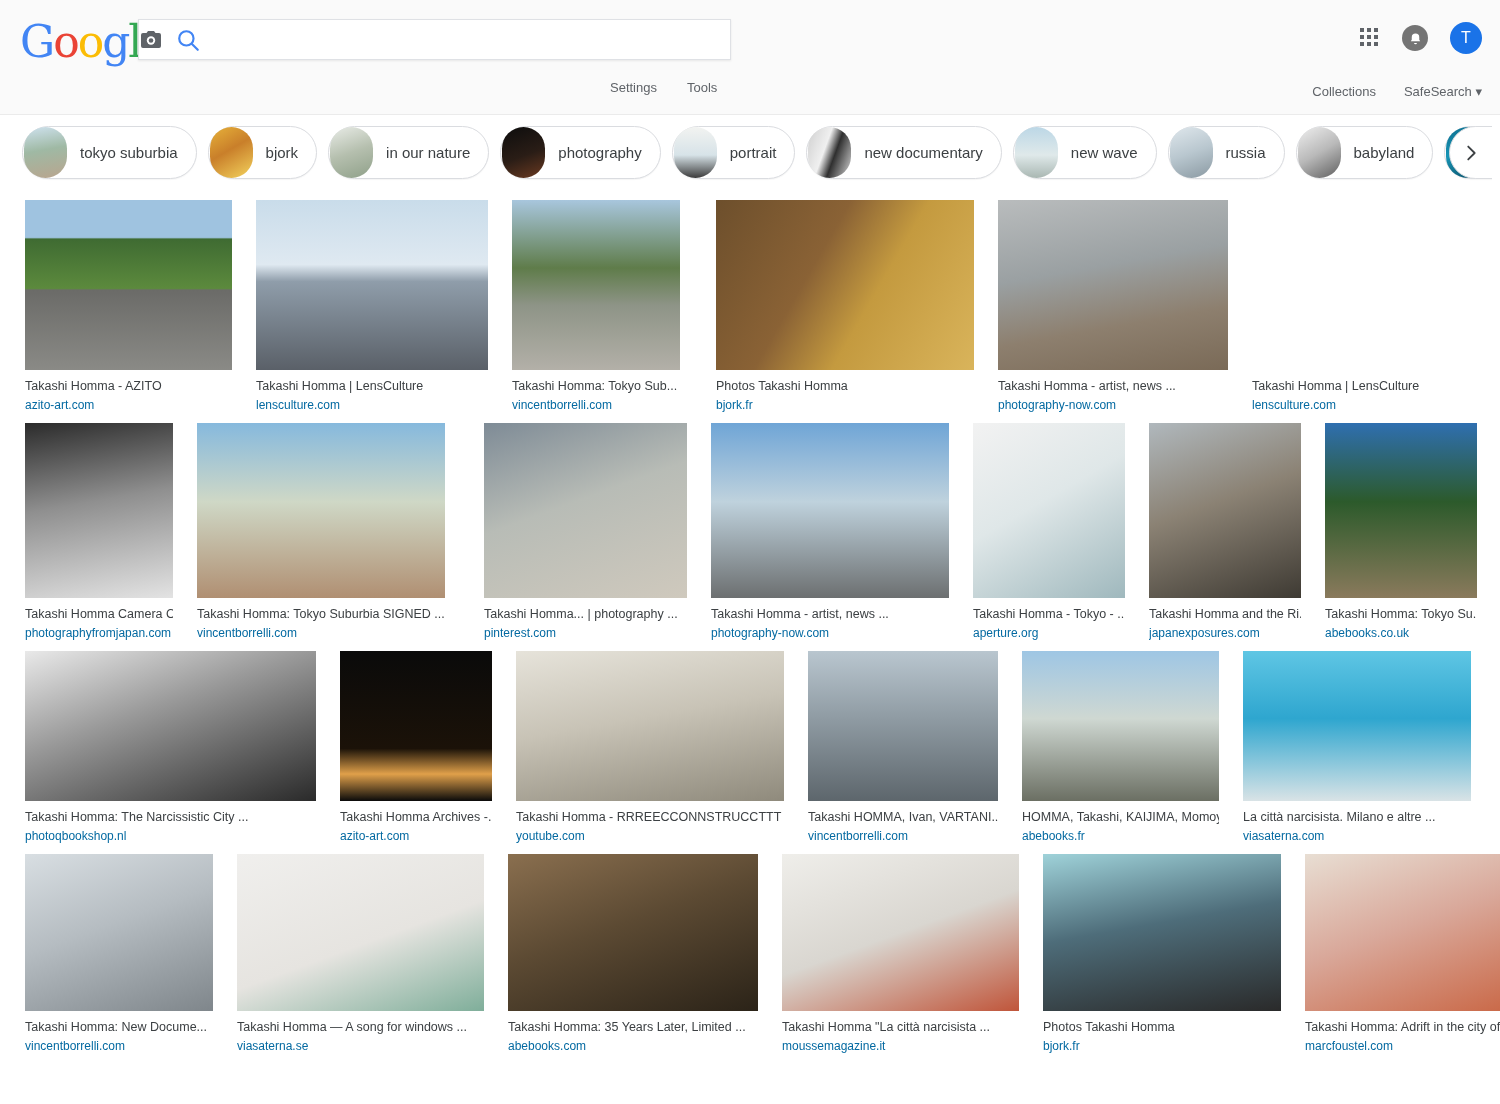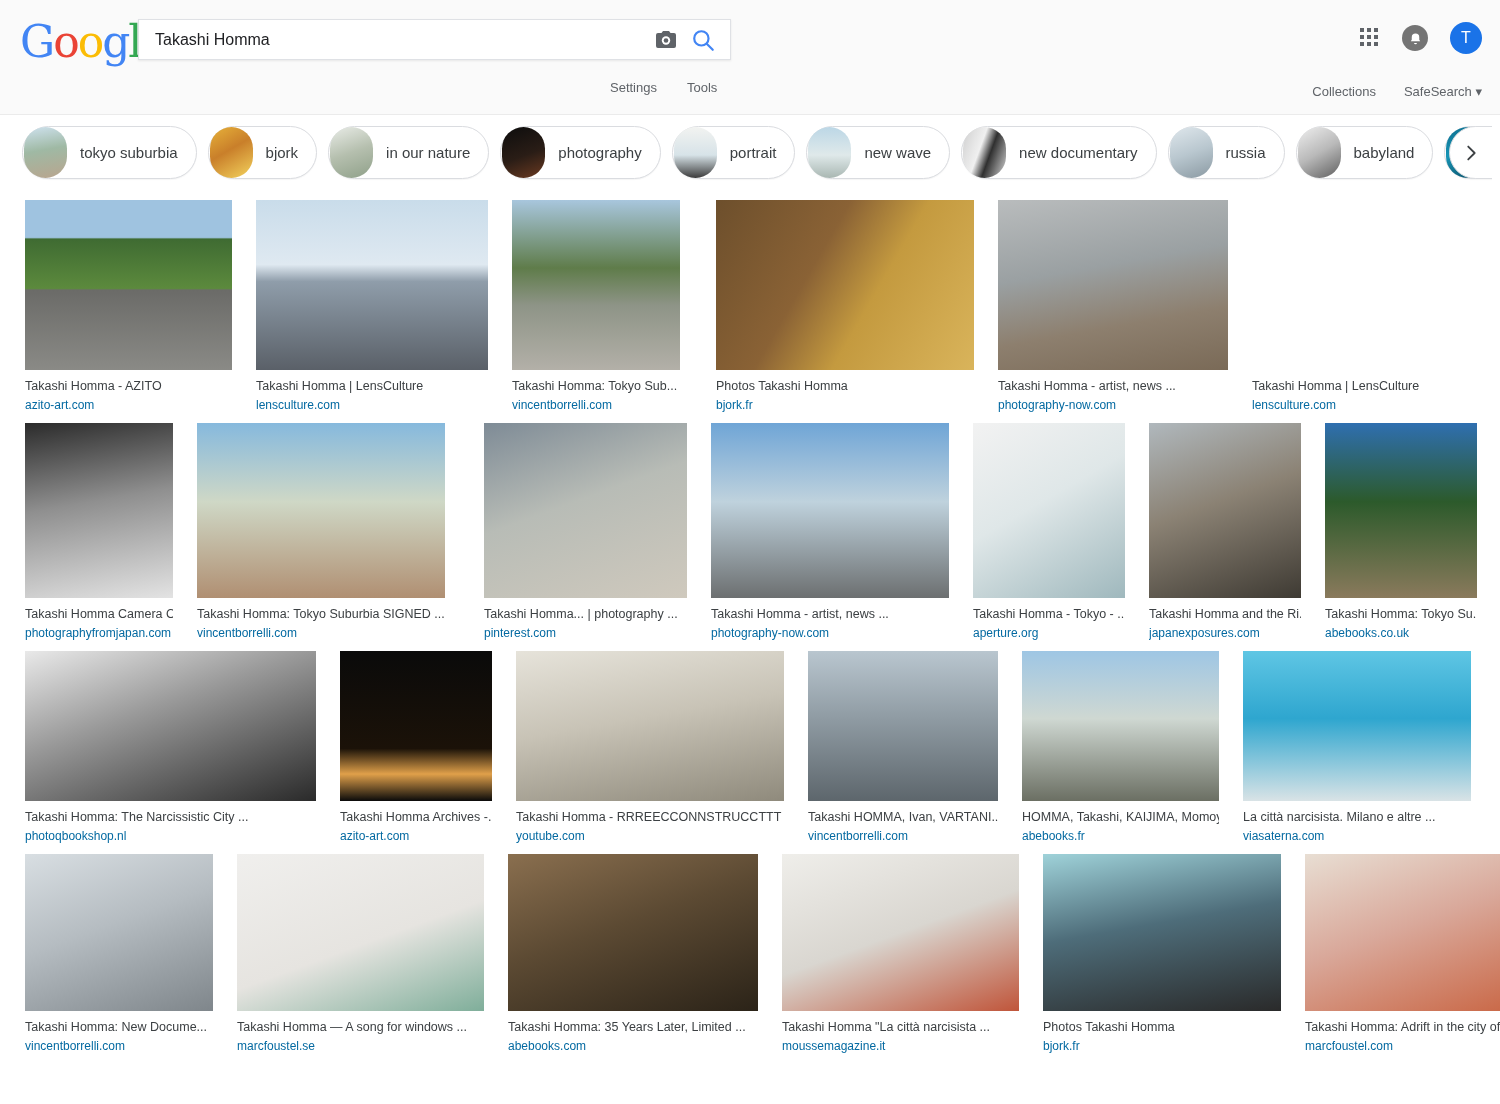--- a/index.html
+++ b/index.html
@@ -147,21 +147,20 @@
 </head>
 <body>
 
 <div class="header">
 
   <div class="logo">
     <span>G</span><span>o</span><span>o</span><span>g</span><span>l</span><span>e</span>
   </div>
 
   <div class="searchbar">
-    <input class="search-input" type="text" value="Takashi Homma" style="">
     <svg class="cam-icon" viewBox="0 0 24 24">
       <path fill="#5f6368" d="M9 3L7.5 5H4a2 2 0 0 0-2 2v11a2 2 0 0 0 2 2h16a2 2 0 0 0 2-2V7a2 2 0 0 0-2-2h-3.5L15 3H9z"></path>
       <circle cx="12" cy="12.5" r="4.2" fill="#fff"></circle>
       <circle cx="12" cy="12.5" r="2.3" fill="#5f6368"></circle>
     </svg>
     <svg class="mag-icon" viewBox="0 0 24 24">
       <circle cx="10.5" cy="10.5" r="6.6" fill="none" stroke="#4285F4" stroke-width="2"></circle>
       <line x1="15.4" y1="15.4" x2="21" y2="21" stroke="#4285F4" stroke-width="2" stroke-linecap="round"></line>
     </svg>
   </div>
@@ -214,26 +213,26 @@
       </div>
       <div class="chip">
         <div class="chip-thumb" style="background: linear-gradient(160deg, rgb(13, 13, 13) 0%, rgb(42, 29, 22) 55%, rgb(107, 58, 33) 100%);"></div>
         <div class="chip-label">photography</div>
       </div>
       <div class="chip">
         <div class="chip-thumb" style="background: linear-gradient(rgb(242, 243, 241) 0%, rgb(215, 227, 232) 55%, rgb(59, 59, 59) 100%);"></div>
         <div class="chip-label">portrait</div>
       </div>
       <div class="chip">
+        <div class="chip-thumb" style="background: linear-gradient(110deg, rgb(207, 207, 207) 0%, rgb(240, 240, 240) 40%, rgb(47, 47, 47) 60%, rgb(214, 214, 214) 100%);"></div>
+        <div class="chip-label">new documentary</div>
+      </div>
+      <div class="chip">
         <div class="chip-thumb" style="background: linear-gradient(rgb(188, 215, 230) 0%, rgb(223, 233, 234) 55%, rgb(169, 183, 178) 100%);"></div>
         <div class="chip-label">new wave</div>
-      </div>
-      <div class="chip">
-        <div class="chip-thumb" style="background: linear-gradient(110deg, rgb(207, 207, 207) 0%, rgb(240, 240, 240) 40%, rgb(47, 47, 47) 60%, rgb(214, 214, 214) 100%);"></div>
-        <div class="chip-label">new documentary</div>
       </div>
       <div class="chip">
         <div class="chip-thumb" style="background: linear-gradient(160deg, rgb(223, 231, 236) 0%, rgb(185, 199, 207) 50%, rgb(138, 153, 162) 100%);"></div>
         <div class="chip-label">russia</div>
       </div>
       <div class="chip">
         <div class="chip-thumb" style="background: linear-gradient(150deg, rgb(239, 239, 239) 0%, rgb(185, 185, 185) 50%, rgb(94, 94, 94) 100%);"></div>
         <div class="chip-label">babyland</div>
       </div>
       <div class="chip">
@@ -351,21 +350,21 @@
     </div>
     <div class="row" style="padding-left: 25px; margin-top: 11px;">
       <div class="tile" style="width: 188px; margin-right: 24px;">
         <div class="thumb" style="width: 188px; height: 157px; background: linear-gradient(160deg, rgb(216, 222, 226) 0%, rgb(181, 188, 193) 45%, rgb(127, 134, 139) 100%);"></div>
         <div class="cap-title">Takashi Homma: New Docume...</div>
         <div class="cap-src">vincentborrelli.com</div>
       </div>
       <div class="tile" style="width: 247px; margin-right: 24px;">
         <div class="thumb" style="width: 247px; height: 157px; background: linear-gradient(160deg, rgb(240, 239, 237) 0%, rgb(230, 228, 224) 55%, rgb(127, 174, 154) 100%);"></div>
         <div class="cap-title">Takashi Homma — A song for windows ...</div>
-        <div class="cap-src">marcfoustel.se</div>
+        <div class="cap-src">viasaterna.se</div>
       </div>
       <div class="tile" style="width: 250px; margin-right: 24px;">
         <div class="thumb" style="width: 250px; height: 157px; background: linear-gradient(160deg, rgb(138, 111, 79) 0%, rgb(92, 74, 51) 45%, rgb(43, 35, 24) 100%);"></div>
         <div class="cap-title">Takashi Homma: 35 Years Later, Limited ...</div>
         <div class="cap-src">abebooks.com</div>
       </div>
       <div class="tile" style="width: 237px; margin-right: 24px;">
         <div class="thumb" style="width: 237px; height: 157px; background: linear-gradient(160deg, rgb(239, 238, 234) 0%, rgb(217, 214, 208) 50%, rgb(192, 85, 58) 100%);"></div>
         <div class="cap-title">Takashi Homma "La città narcisista ...</div>
         <div class="cap-src">moussemagazine.it</div>

